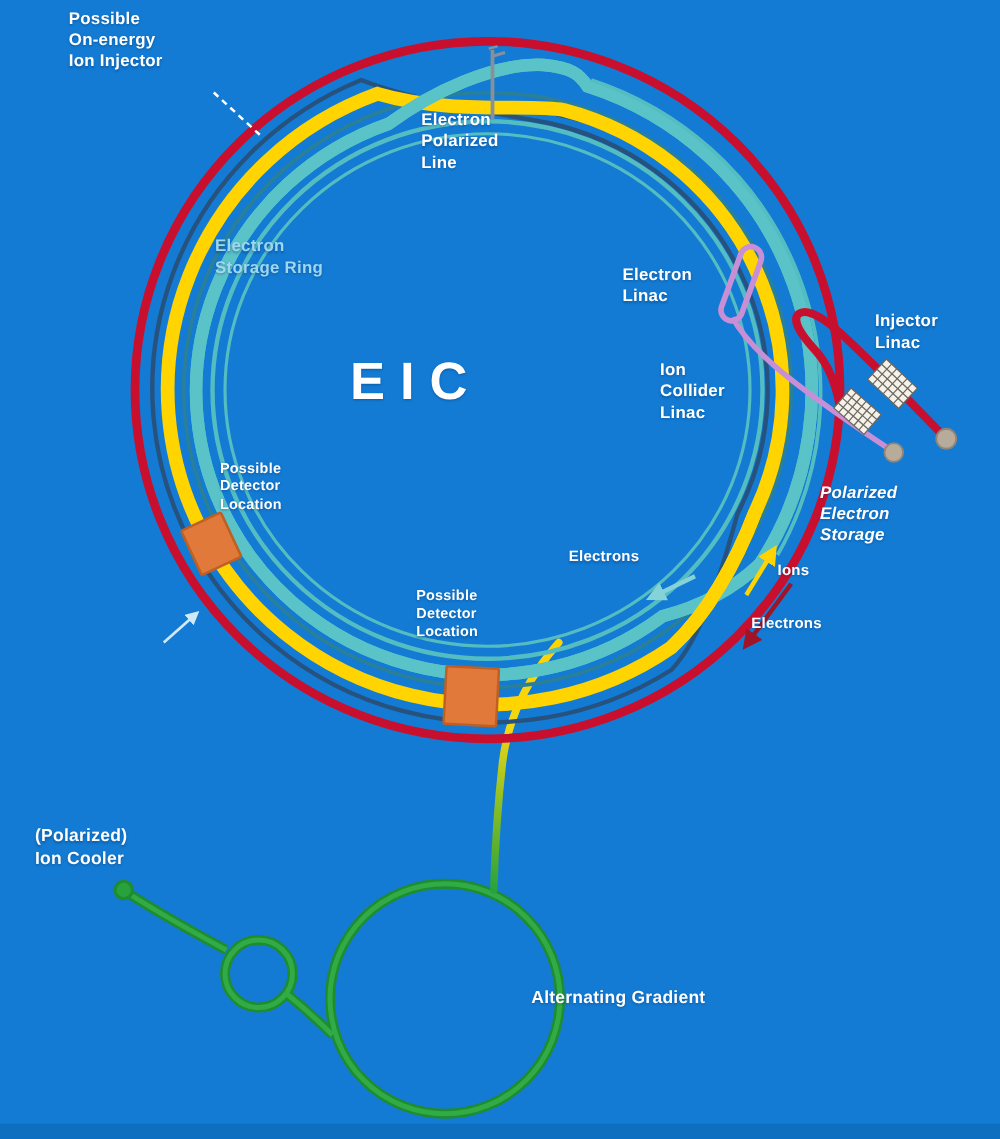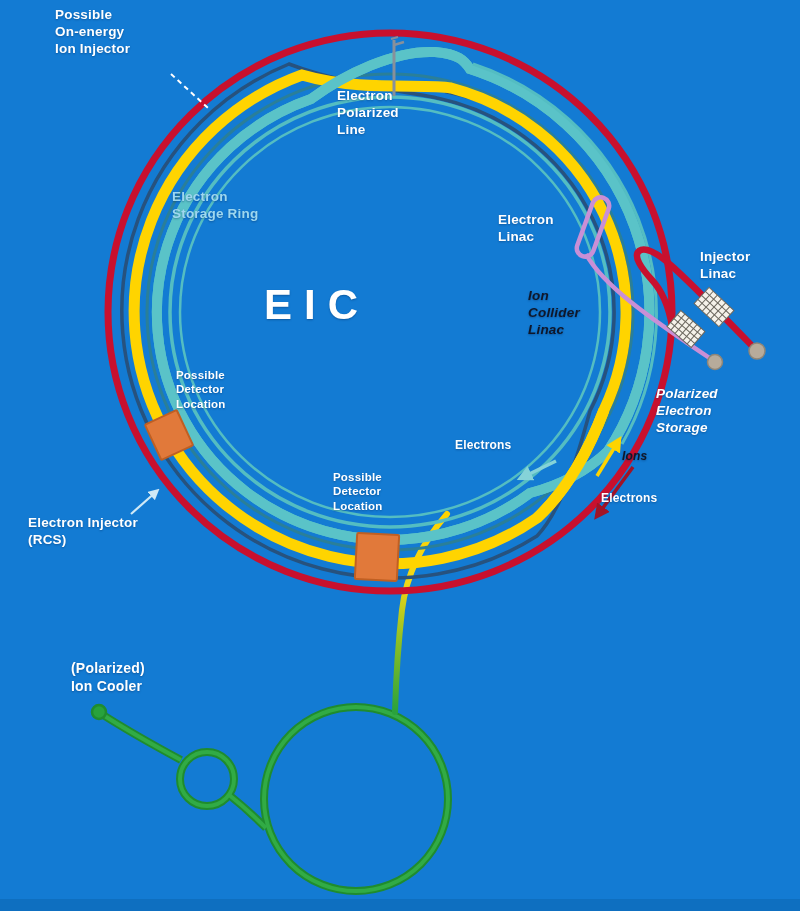--- a/index.html
+++ b/index.html
@@ -4,21 +4,21 @@
 <style>
   html,body{margin:0;padding:0;background:#0a4f8c;}
   #stage{position:relative;width:800px;height:911px;overflow:hidden;
          font-family:"Liberation Sans",sans-serif;background:#137bd3;}
   #stage svg{position:absolute;left:0;top:0;}
   .label{position:absolute;font-weight:bold;color:#ffffff;
          line-height:1.25;font-size:13.5px;letter-spacing:.2px;
          text-shadow:0 1px 2px rgba(0,40,90,.4);}
   .label div{white-space:nowrap;}
   .c-cyan{color:#9ed7ef;}
-  .c-yellow{color:#0f172a;font-style:italic;}
+  .c-yellow{color:#ffffff;}
   .small{font-size:11.5px;}
   .tiny{font-size:12px;}
   .big{font-size:42px;letter-spacing:12px;font-weight:bold;}
   .md{font-size:14px;}
   .left-align{text-align:left;}
   .gdark{stroke:#1f8c2e;stroke-width:8;fill:none;}
   .glite{stroke:#31ab45;stroke-width:4;fill:none;}
 </style>
 </head>
 <body>
@@ -162,21 +162,21 @@
 <div class="label" style="left:498px;top:212px;width:110px;">
   <div>Electron</div>
   <div>Linac</div>
 </div>
 
 <div class="label" style="left:700px;top:249px;width:104px;">
   <div>Injector</div>
   <div>Linac</div>
 </div>
 
-<div class="label big" style="left:264px;top:279px;width:220px;">
+<div class="label big" style="left:280px;top:279px;width:220px;">
   <div>EIC</div>
 </div>
 
 <div class="label c-yellow" style="left:528px;top:288px;width:104px;">
   <div>Ion</div>
   <div>Collider</div>
   <div>Linac</div>
 </div>
 
 <div class="label" style="left:656px;top:386px;width:112px;font-style:italic;">
@@ -190,38 +190,35 @@
   <div>Detector</div>
   <div>Location</div>
 </div>
 
 <div class="label small" style="left:333px;top:470px;width:94px;">
   <div>Possible</div>
   <div>Detector</div>
   <div>Location</div>
 </div>
 
-<div class="label" style="left:28px;top:515px;width:136px;">
-  <div>Electron Injector</div>
-  <div>(RCS)</div>
-</div>
 
 <div class="label tiny" style="left:455px;top:438px;width:86px;">
   <div>Electrons</div>
 </div>
 
 <div class="label tiny c-yellow" style="left:622px;top:449px;width:46px;">
   <div>Ions</div>
 </div>
 
 <div class="label tiny" style="left:601px;top:491px;width:84px;">
   <div>Electrons</div>
 </div>
 
-<div class="label md left-align" style="left:28px;top:660px;width:130px;margin-left:43px;">
+<div class="label md left-align" style="left:28px;top:660px;width:130px;">
   <div>(Polarized)</div>
   <div>Ion Cooler</div>
 </div>
 
 <div class="label md" style="left:425px;top:789px;width:215px;">
+  <div>Alternating Gradient</div>
 </div>
 
 </div>
 
 </body></html>

